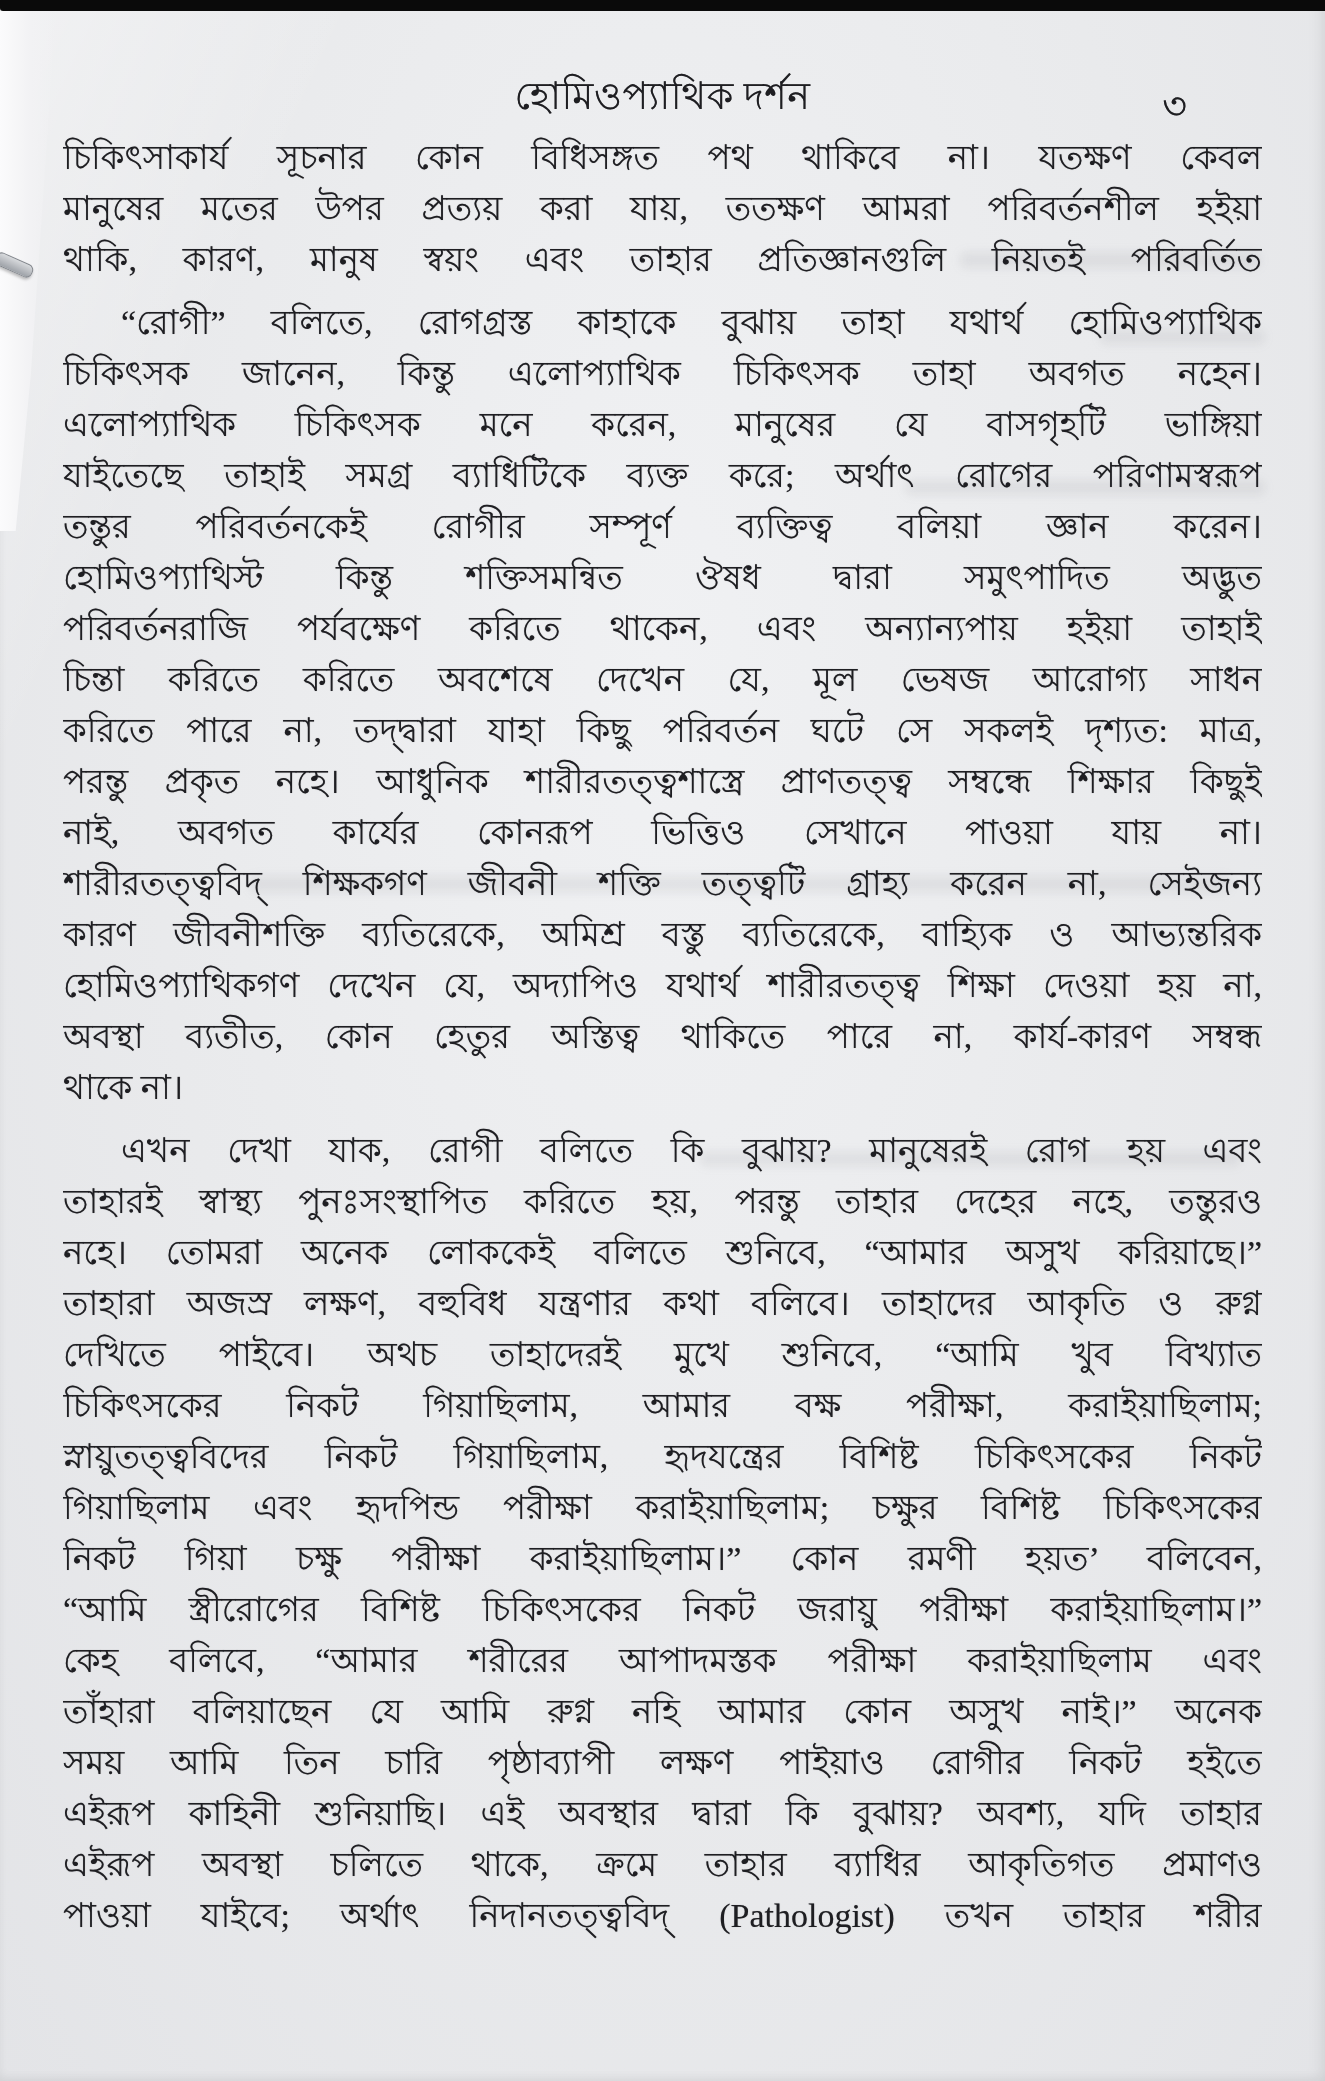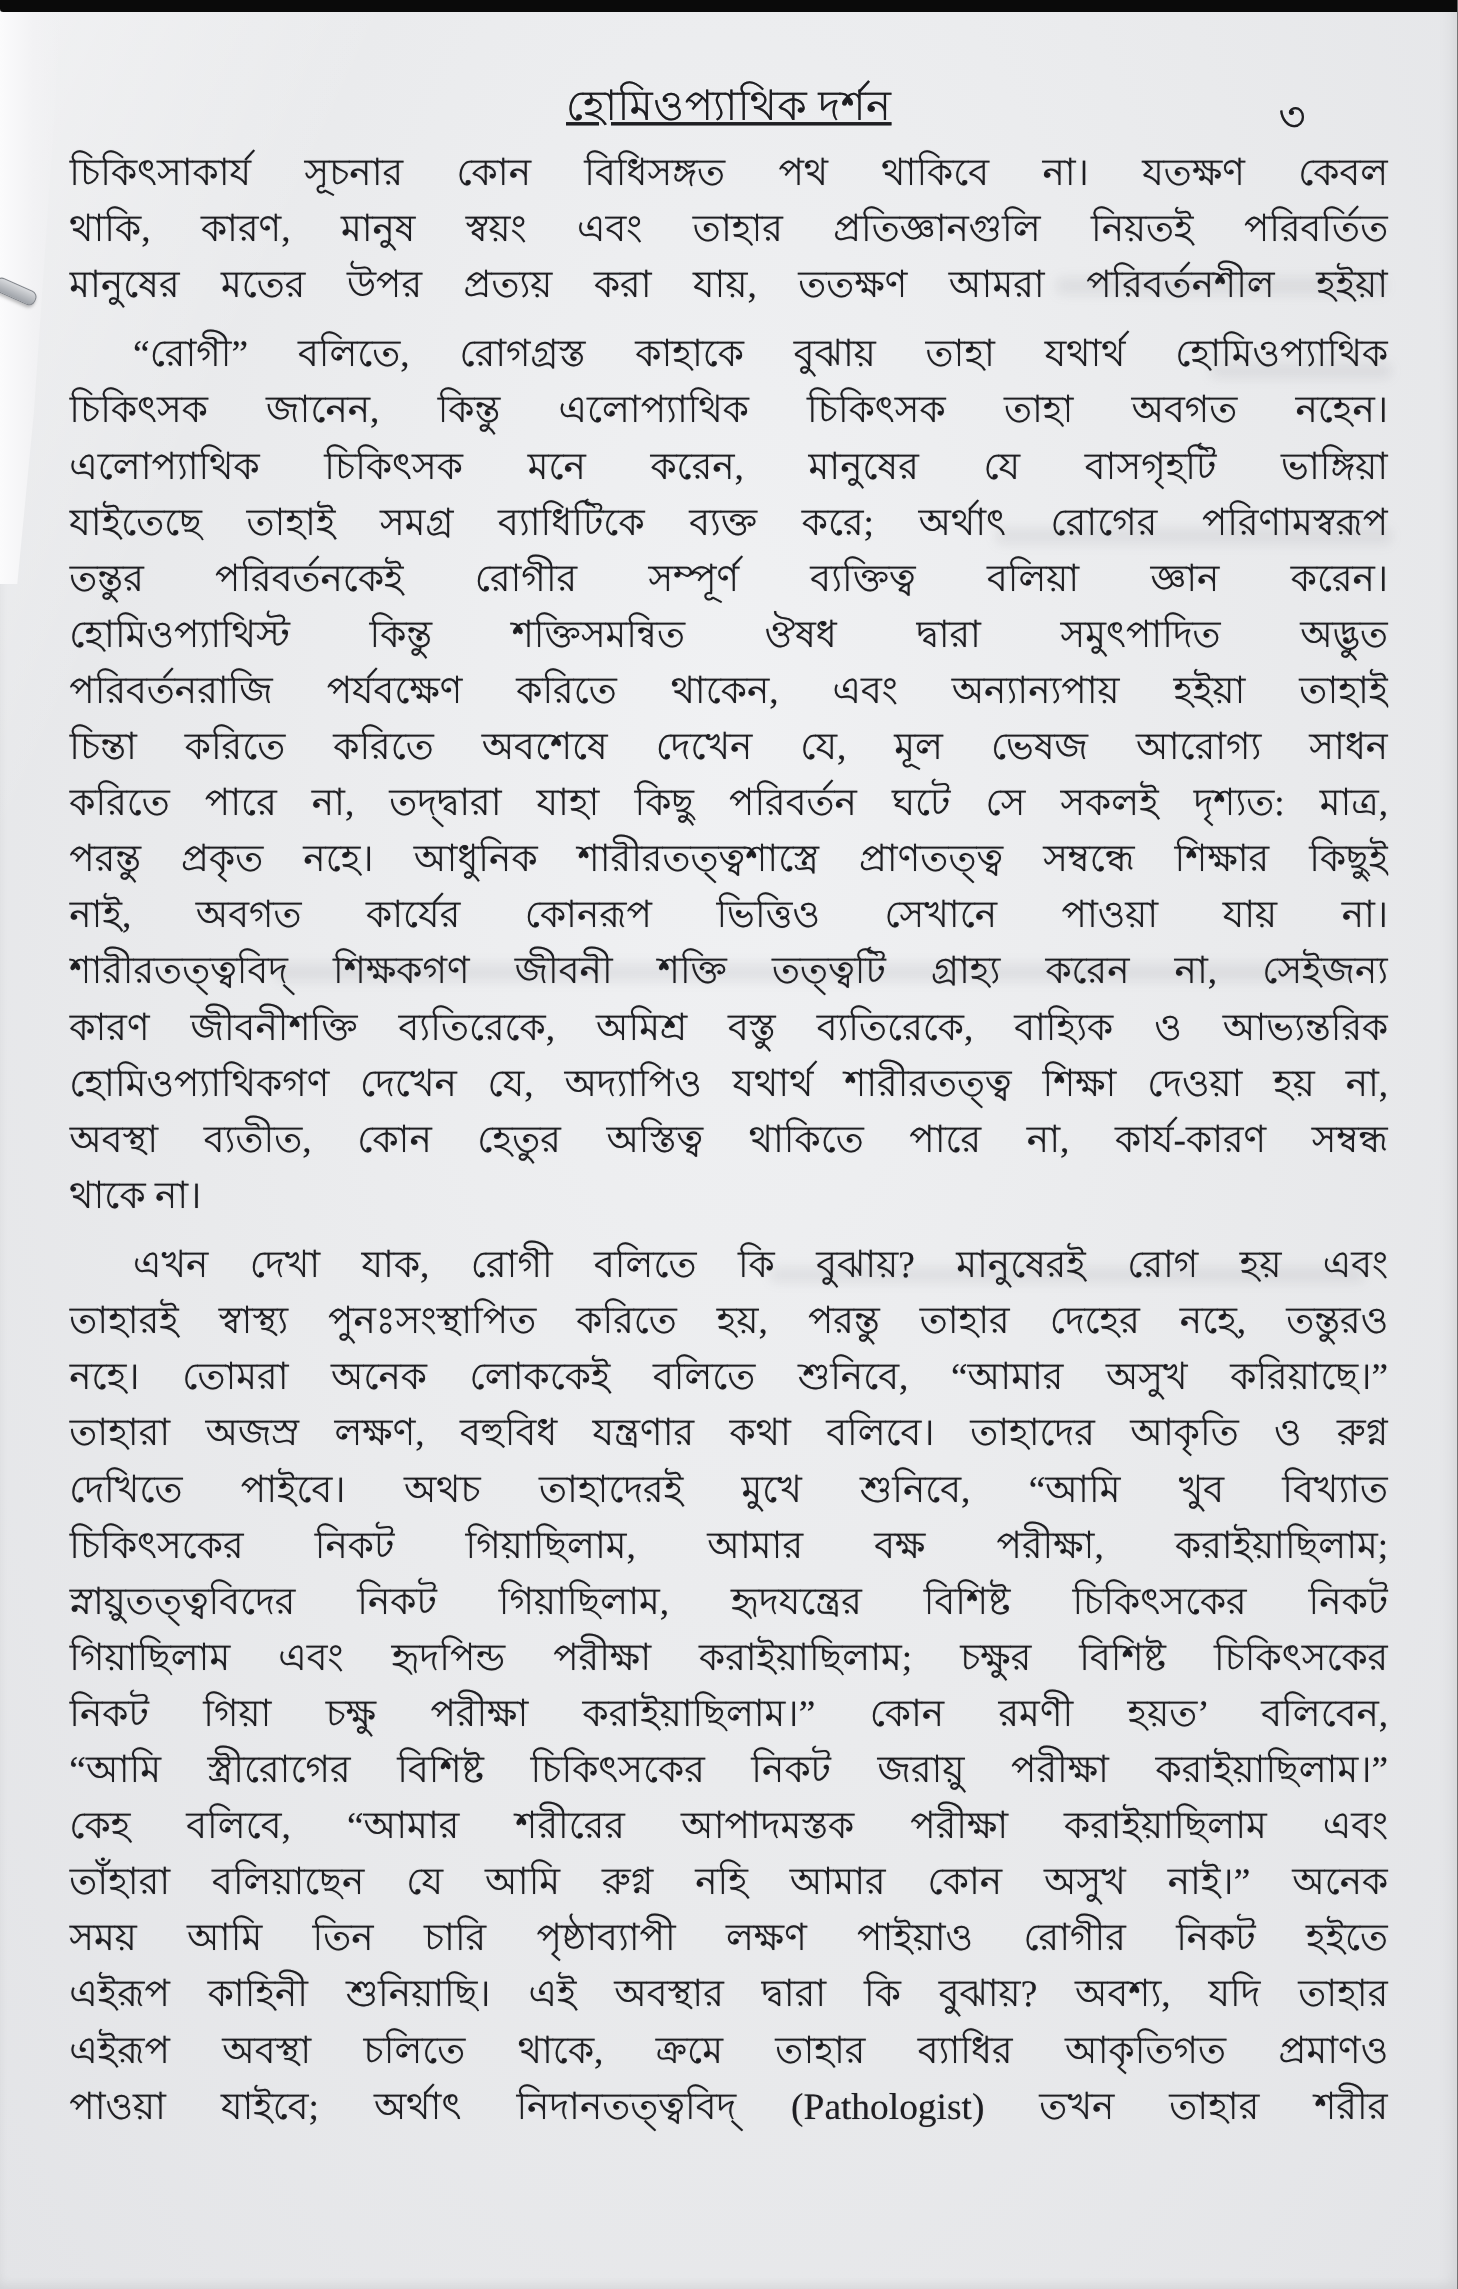--- a/index.html
+++ b/index.html
@@ -34,21 +34,20 @@
     transform: rotate(24deg);
     box-shadow: 0 2px 3px rgba(0,0,0,0.25);
   }
   .content { position: absolute; left: 63px; right: 63px; top: 66px; }
   .header { position: relative; height: 62px; }
   .title {
     text-align: center;
     font-size: 38px;
     letter-spacing: 0.5px;
     text-shadow: 0 0 0.6px rgba(10,10,10,0.55);
-    text-decoration: underline;
   }
   .page-num {
     position: absolute; right: 75px; top: 10px;
     font-size: 38px;
     text-shadow: 0 0 0.6px rgba(10,10,10,0.55);
   }
   .body { margin-top: 4px; }
   .paragraph { margin-bottom: 12px; }
   .paragraph:last-child { margin-bottom: 0; }
   .line {
@@ -92,22 +91,22 @@
   <div class="ghost g5"></div>
 
   <div class="content">
     <div class="header">
       <div class="title">হোমিওপ্যাথিক দর্শন</div>
       <div class="page-num">৩</div>
     </div>
     <div class="body">
         <div class="paragraph">
           <div class="line">চিকিৎসাকার্য সূচনার কোন বিধিসঙ্গত পথ থাকিবে না। যতক্ষণ কেবল</div>
+          <div class="line">মানুষের মতের উপর প্রত্যয় করা যায়, ততক্ষণ আমরা পরিবর্তনশীল হইয়া</div>
           <div class="line">থাকি, কারণ, মানুষ স্বয়ং এবং তাহার প্রতিজ্ঞানগুলি নিয়তই পরিবর্তিত</div>
-          <div class="line">মানুষের মতের উপর প্রত্যয় করা যায়, ততক্ষণ আমরা পরিবর্তনশীল হইয়া</div>
         </div>
         <div class="paragraph">
           <div class="line indent">“রোগী” বলিতে, রোগগ্রস্ত কাহাকে বুঝায় তাহা যথার্থ হোমিওপ্যাথিক</div>
           <div class="line">চিকিৎসক জানেন, কিন্তু এলোপ্যাথিক চিকিৎসক তাহা অবগত নহেন।</div>
           <div class="line">এলোপ্যাথিক চিকিৎসক মনে করেন, মানুষের যে বাসগৃহটি ভাঙ্গিয়া</div>
           <div class="line">যাইতেছে তাহাই সমগ্র ব্যাধিটিকে ব্যক্ত করে; অর্থাৎ রোগের পরিণামস্বরূপ</div>
           <div class="line">তন্তুর পরিবর্তনকেই রোগীর সম্পূর্ণ ব্যক্তিত্ব বলিয়া জ্ঞান করেন।</div>
           <div class="line">হোমিওপ্যাথিস্ট কিন্তু শক্তিসমন্বিত ঔষধ দ্বারা সমুৎপাদিত অদ্ভুত</div>
           <div class="line">পরিবর্তনরাজি পর্যবক্ষেণ করিতে থাকেন, এবং অন্যান্যপায় হইয়া তাহাই</div>
           <div class="line">চিন্তা করিতে করিতে অবশেষে দেখেন যে, মূল ভেষজ আরোগ্য সাধন</div>

